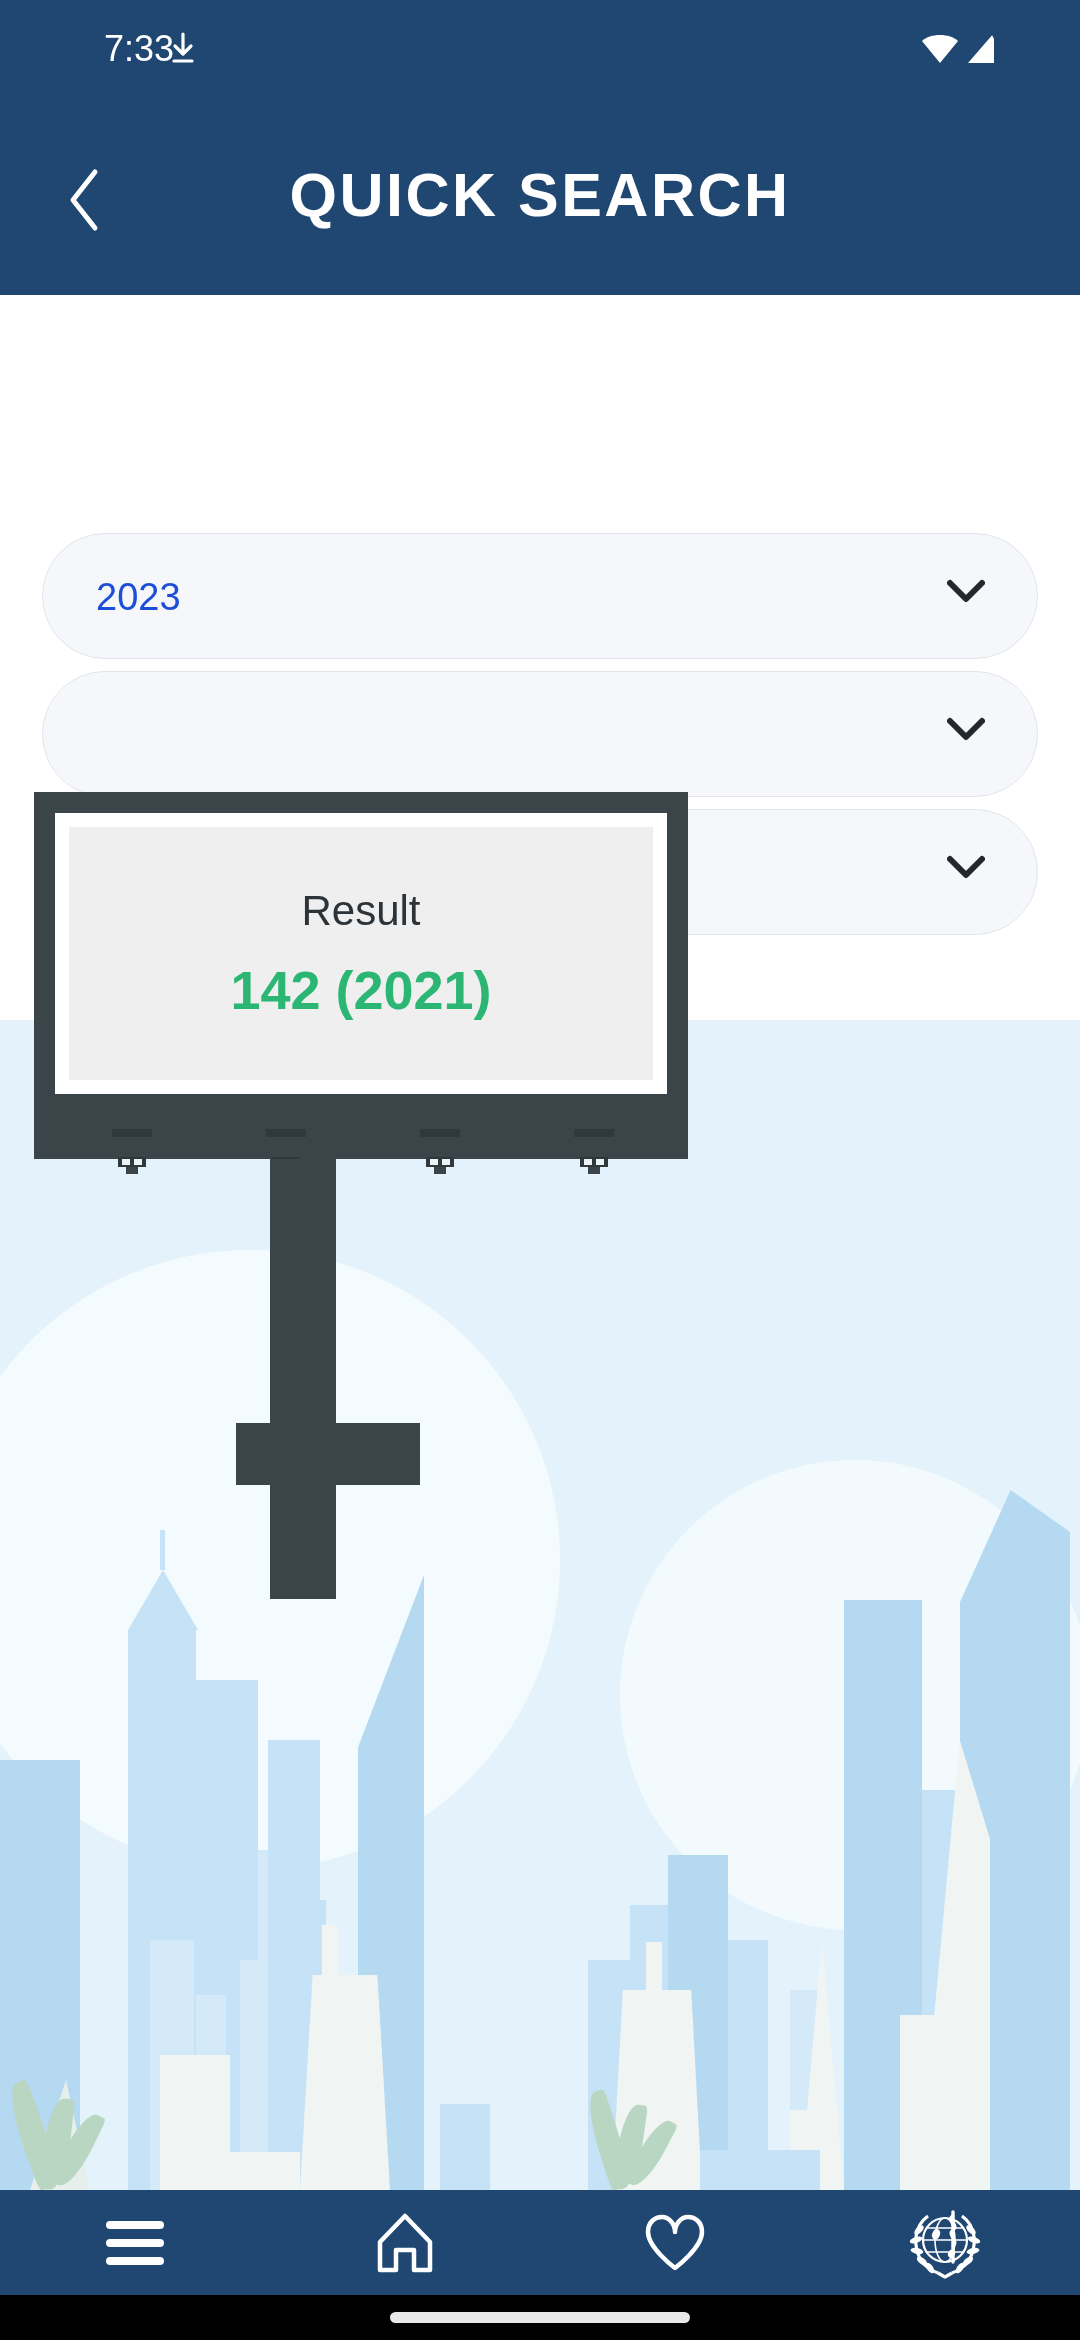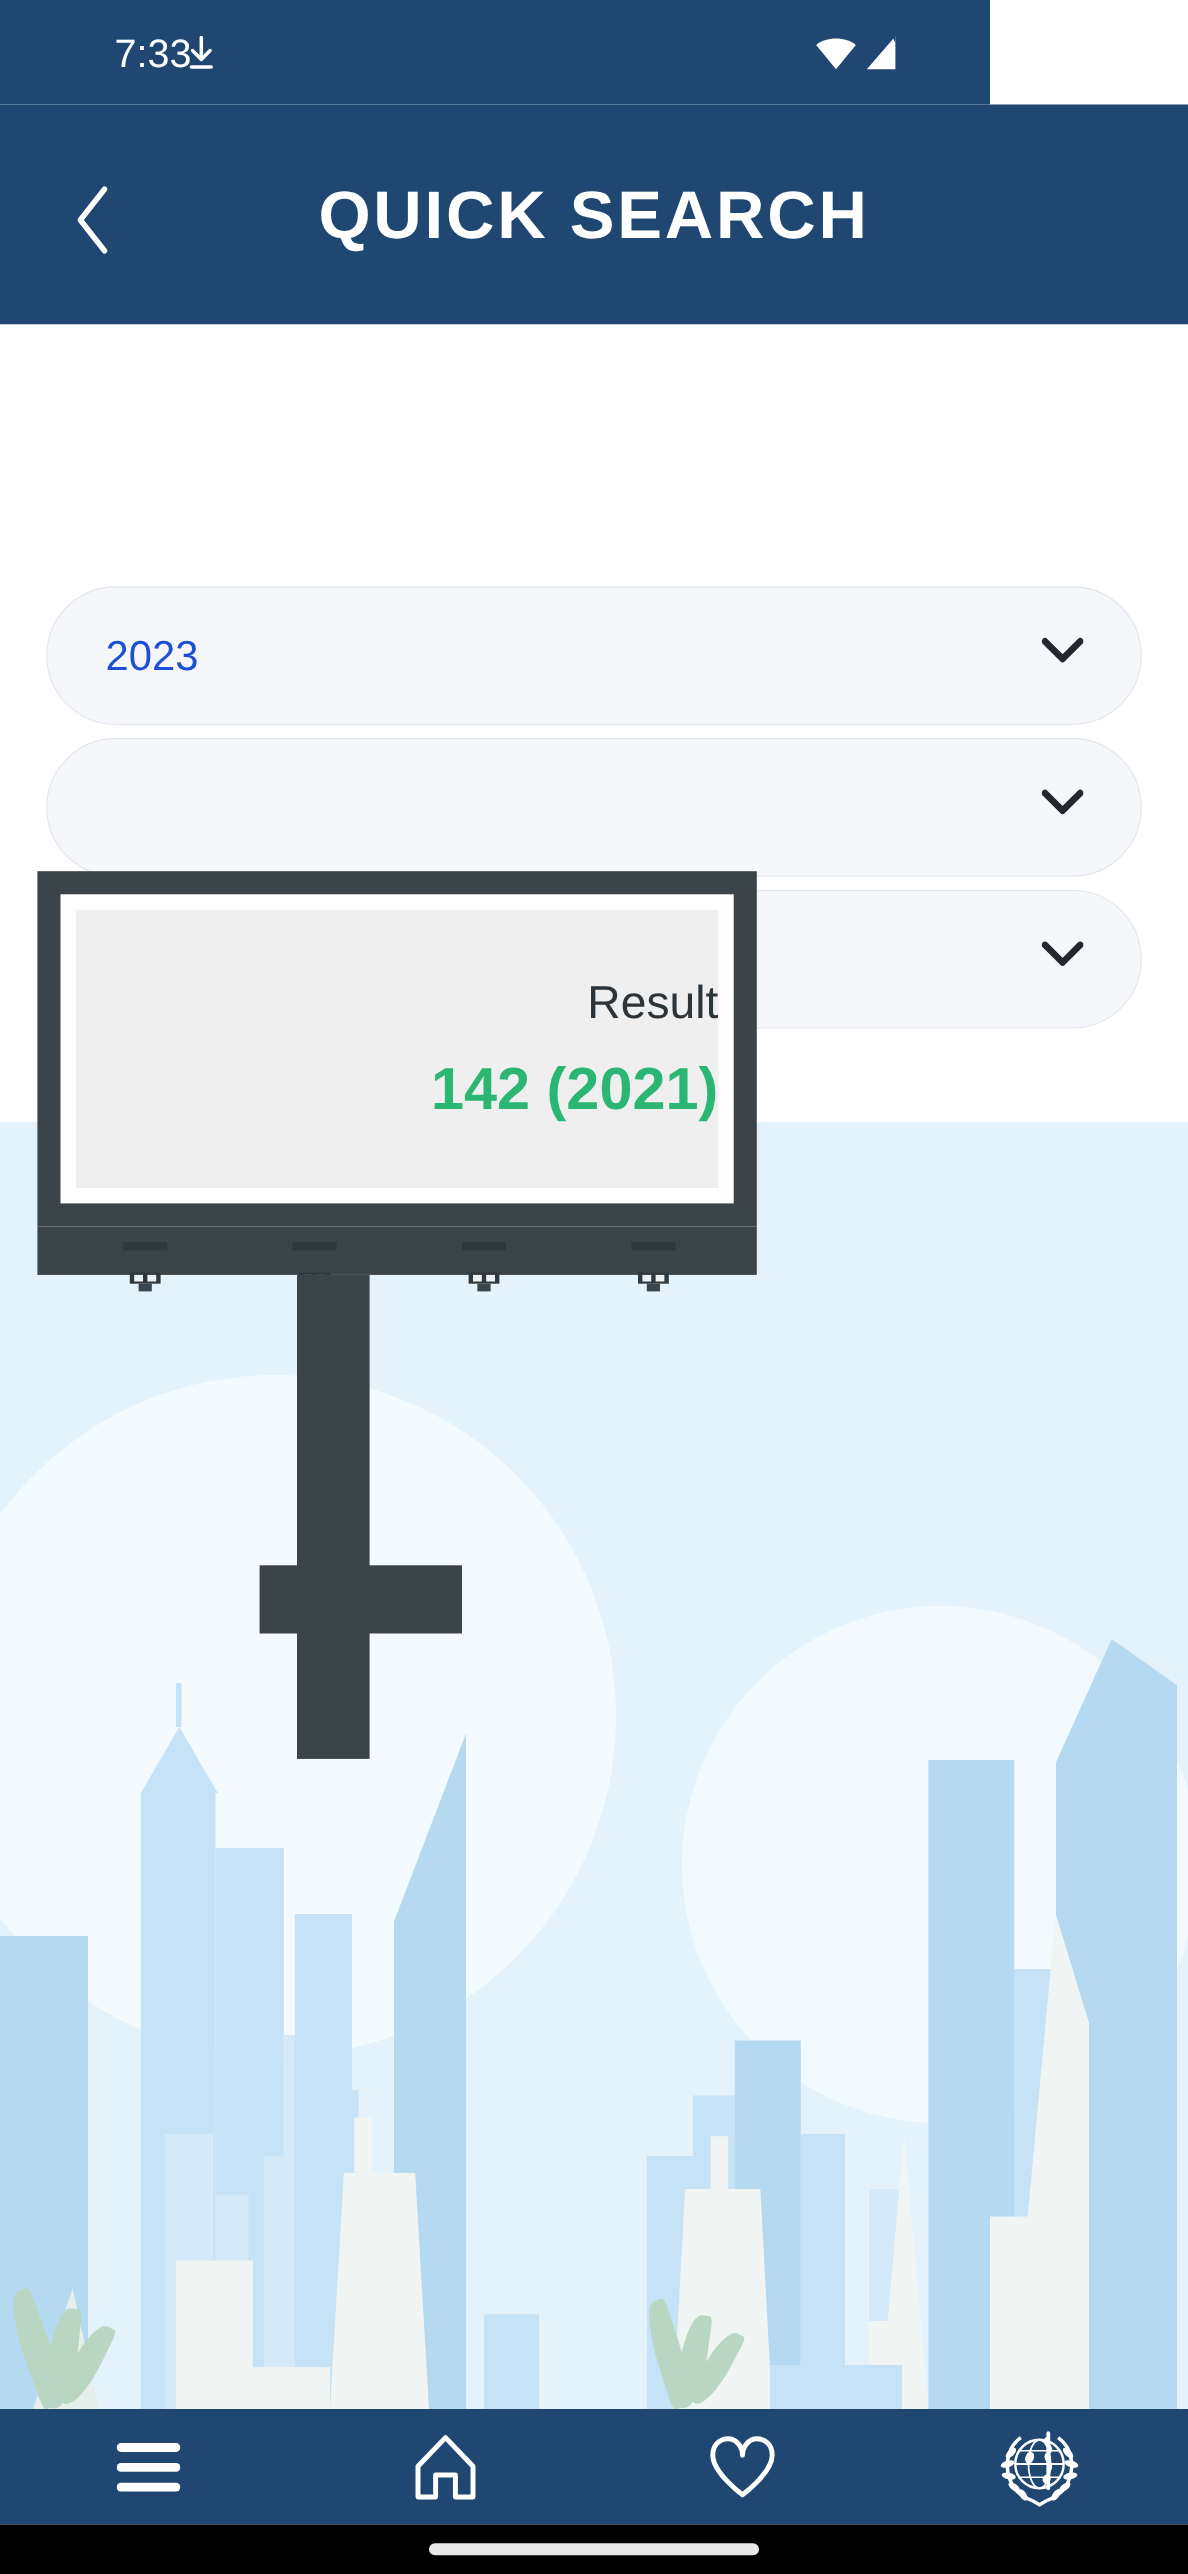--- a/index.html
+++ b/index.html
@@ -6,21 +6,21 @@
   html, body {
     width:1080px; height:2340px;
     background:#000;
     font-family:"Liberation Sans", sans-serif;
     overflow:hidden;
   }
   .phone { position:relative; width:1080px; height:2340px; background:#ffffff; overflow:hidden; }
 
   
   .statusbar {
-    position:absolute; left:0; top:0; width:900px; height:95px;
+    position:absolute; left:0; top:0; width:1080px; height:95px;
     background:#1F4772; color:#fff;
   }
   .sb-time {
     position:absolute; left:104px; top:28px;
     font-size:36px; letter-spacing:0px; color:#ffffff;
     font-family:"Liberation Sans", sans-serif;
   }
   .sb-dl { position:absolute; left:168px; top:32px; width:30px; height:34px; }
   .sb-right { position:absolute; right:70px; top:30px; width:90px; height:38px; }
 
@@ -82,21 +82,21 @@
 
   
   .bb-frame {
     position:absolute; left:34px; top:497px; width:654px; height:323px;
     background:#3B4549;
   }
   .bb-white { position:absolute; left:21px; top:21px; width:612px; height:281px; background:#ffffff; }
   .bb-screen {
     position:absolute; left:14px; top:14px; width:584px; height:253px;
     background:#EFEFEF; display:flex; flex-direction:column;
-    align-items:flex-end; justify-content:center;
+    align-items:center; justify-content:center;
   }
   .bb-result { font-size:42px; color:#2D3439; margin-bottom:24px; }
   .bb-value  { font-size:54px; font-weight:bold; color:#2BB673; }
 
   .bb-beam { position:absolute; left:34px; top:820px; width:654px; height:44px; background:#3B4549; }
   .bb-post { position:absolute; left:270px; top:864px; width:66px; height:440px; background:#3B4549; }
   .bb-base { position:absolute; left:236px; top:1128px; width:184px; height:62px; background:#3B4549; }
 
   .lamp { position:absolute; width:52px; height:52px; }
 

